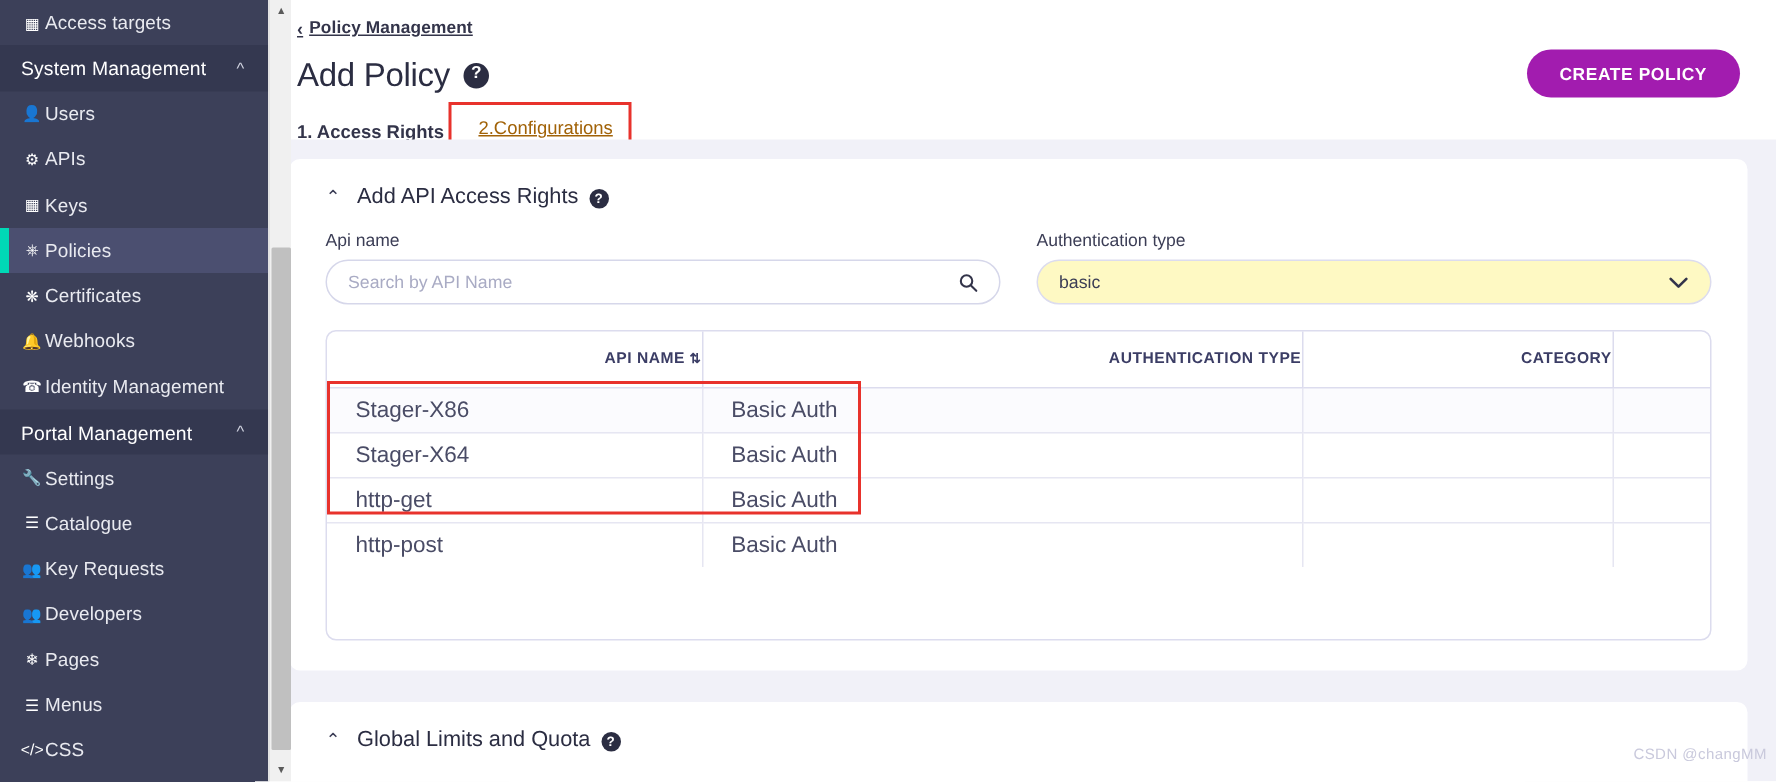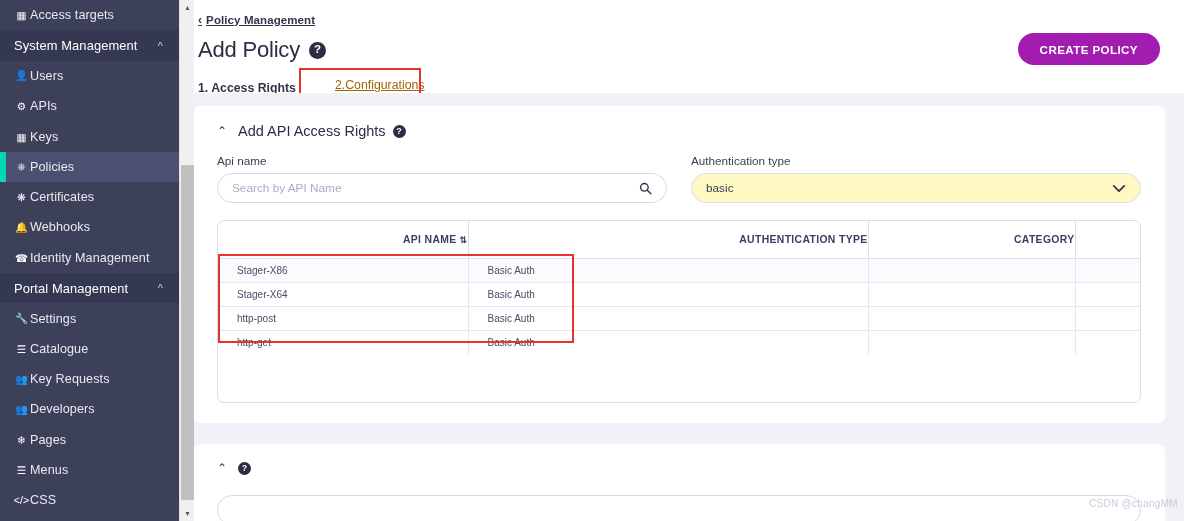--- a/index.html
+++ b/index.html
@@ -127,21 +127,21 @@
     font-size: 11.5px; font-weight: bold;
     display: inline-flex; align-items: center; justify-content: center;
     line-height: 1;
   }
   .help-badge.sm { width: 13px; height: 13px; font-size: 9px; }
 
   .tabs {
     margin-top: 9px;
     display: flex;
     align-items: flex-end;
-    gap: 16px;
+    gap: 0;
     position: relative;
   }
   .tab {
     font-size: 12.3px;
     padding: 2px 8px 5px 0;
     color: #33344a;
     font-weight: bold;
     position: relative;
   }
   .tab.active::after {
@@ -196,21 +196,21 @@
   }
   .card + .card { margin-top: 21px; }
   .card-head {
     display: flex;
     align-items: center;
     gap: 11px;
     font-size: 14.5px;
     color: #2b2d42;
   }
   .card-head .chev-up { font-size: 12px; color: #3a3c55; }
-  .card-head .ttl { display: flex; align-items: center; gap: 7px; }
+  .card-head .ttl { display: flex; align-items: flex-end; gap: 7px; }
 
   .fields {
     display: flex;
     gap: 24px;
     margin-top: 15px;
   }
   .field { flex: 1 1 0; min-width: 0; }
   .field-label {
     font-size: 11.7px;
     color: #3b3d55;
@@ -254,21 +254,21 @@
     letter-spacing: .35px;
     color: #3b3d65;
     padding: 13px 0 13px 19px;
     border-bottom: 1px solid #dcdcee;
     border-right: 1px solid #dcdcee;
     white-space: nowrap;
     vertical-align: middle;
   }
   table.apis th:last-child { border-right: none; }
   table.apis td {
-    font-size: 10px;
+    font-size: 15px;
     color: #4a4c66;
     padding: 6px 0 6px 19px;
     border-bottom: 1px solid #e6e6f2;
     border-right: 1px solid #e6e6f2;
     height: 23px;
   }
   table.apis td:last-child { border-right: none; }
   table.apis tr.row-first td { background: #fbfbfe; }
   table.apis tr:last-child td { border-bottom: none; }
   .col-api { width: 250px; }
@@ -452,42 +452,43 @@
                 <td></td>
                 <td></td>
               </tr>
               <tr>
                 <td>Stager-X64</td>
                 <td>Basic Auth</td>
                 <td></td>
                 <td></td>
               </tr>
               <tr>
-                <td>http-post</td>
+                <td>http-get</td>
                 <td>Basic Auth</td>
                 <td></td>
                 <td></td>
               </tr>
               <tr>
-                <td>http-get</td>
+                <td>http-post</td>
                 <td>Basic Auth</td>
                 <td></td>
                 <td></td>
               </tr>
             </tbody>
           </table>
           <div class="tbl-pad"></div>
           <div class="redbox" id="tbl-redbox"></div>
         </div>
       </section>
 
       <section class="card" style="height:120px;">
         <div class="card-head">
           <span class="chev-up">⌃</span>
           <span class="ttl">
+            <span>Global Limits and Quota</span>
             <span class="help-badge sm">?</span>
           </span>
         </div>
         <div class="fields" style="margin-top:20px;">
           <div class="field">
             <div class="input-wrap">
               <input type="text" style="">
             </div>
           </div>
         </div>

